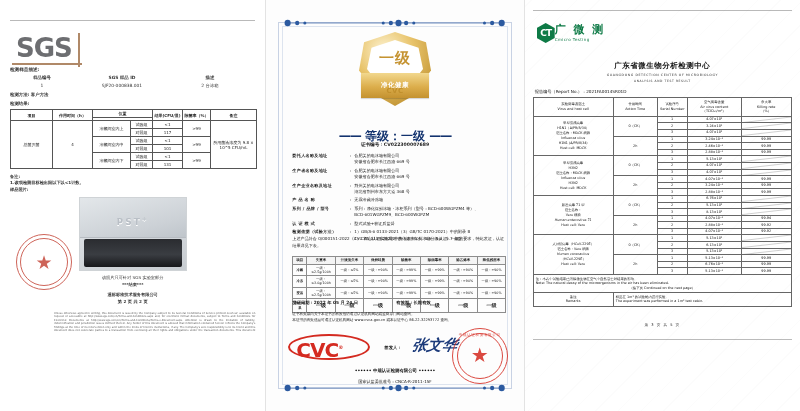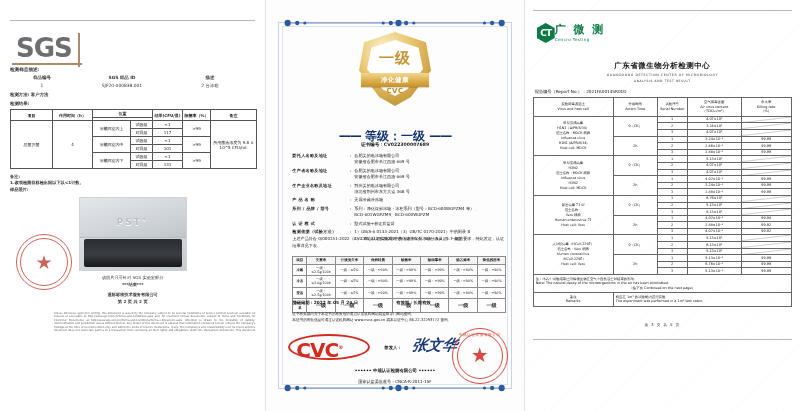--- a/index.html
+++ b/index.html
@@ -126,21 +126,21 @@
     position:absolute; left:8px; top:8px; right:8px; bottom:10px;
     background:#ffffff;
     clip-path: polygon(50% 0%, 92% 14%, 100% 52%, 72% 88%, 50% 100%, 28% 88%, 0% 52%, 8% 14%);
   }
   .badge .grade {
     position:absolute; left:0; right:0; top:17px; text-align:center;
     font-size:15px; font-weight:bold; color:#c59331;
     font-family:"DejaVu Sans","Liberation Sans",sans-serif; letter-spacing:1px;
   }
   .badge .ribbon {
-    position:absolute; left:2px; right:2px; top:41px; height:14px;
+    position:absolute; left:2px; right:2px; top:41px; height:25px;
     background: linear-gradient(180deg,#f2d88e 0%,#dcae4c 55%,#c49230 100%);
     display:flex; align-items:center; justify-content:center;
     font-size:6.5px; color:#fff; font-weight:bold; letter-spacing:0.5px;
     box-shadow: 0 1px 1px rgba(0,0,0,.15);
   }
   .badge .cvc {
     position:absolute; left:0; right:0; top:55px; text-align:center;
     font-size:7px; font-weight:bold; color:#c08f2c; letter-spacing:0.5px;
   }
 

